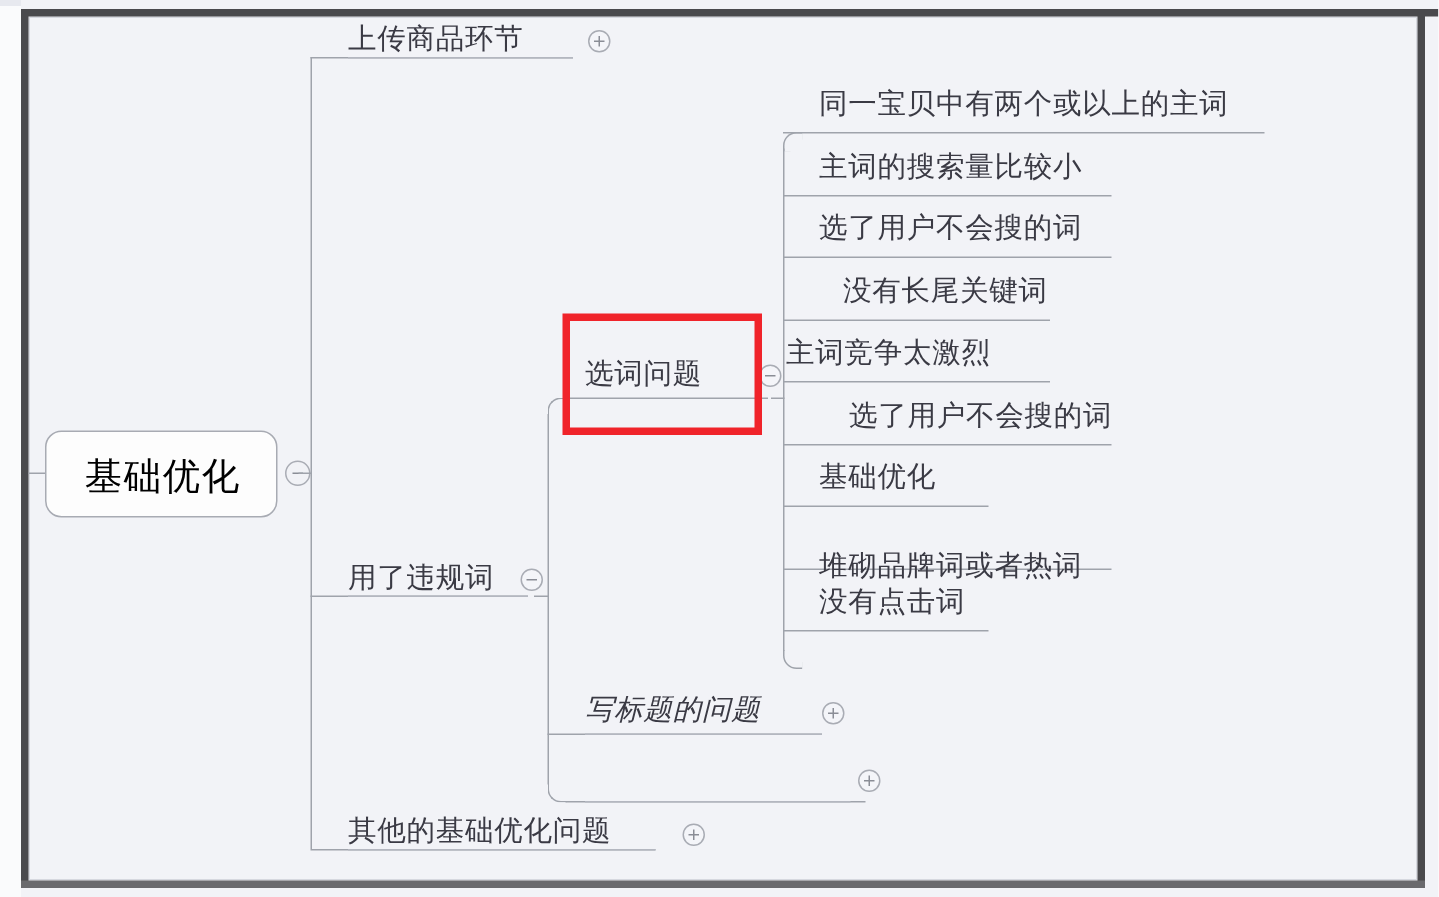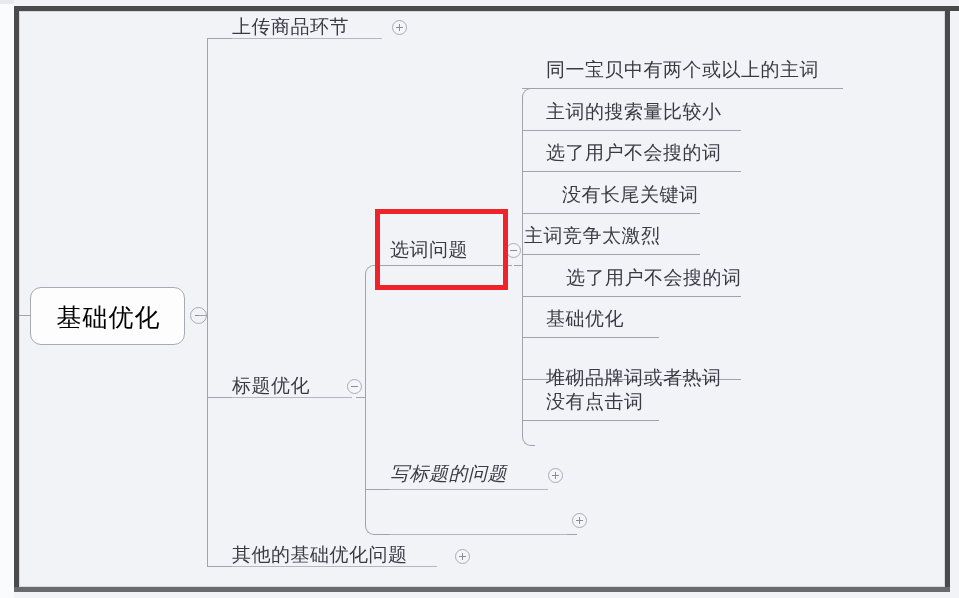--- a/index.html
+++ b/index.html
@@ -188,21 +188,21 @@
   <div class="hline" style="left:199px; top:315px; width:9px;"></div>
 
   <div class="hline" style="left:207px; top:38px; width:175px;"></div>
   <div class="hline" style="left:207px; top:397px; width:145px;"></div>
   <div class="hline" style="left:207px; top:566px; width:230px;"></div>
 
   <div class="node-text" style="left:232px; top:17px;">上传商品环节</div>
   <div class="node-underline" style="left:232px; top:38px; width:150px;"></div>
   <div class="toggle plus" style="left:392px; top:20px;"></div>
 
-  <div class="node-text" style="left:232px; top:376px;">标题优化</div>
+  <div class="node-text" style="left:232px; top:376px;">用了违规词</div>
   <div class="node-underline" style="left:232px; top:397px; width:120px;"></div>
   <div class="toggle" style="left:347px; top:379px;"></div>
 
   <div class="node-text" style="left:232px; top:545px;">其他的基础优化问题</div>
   <div class="node-underline" style="left:232px; top:566px; width:205px;"></div>
   <div class="toggle plus" style="left:455px; top:549px;"></div>
 
   <div class="corner tl" style="left:365px; top:265px; width:12px; height:12px;"></div>
   <div class="vline" style="left:365px; top:276px; height:247px;"></div>
   <div class="corner bl" style="left:365px; top:522px; width:12px; height:12px;"></div>

